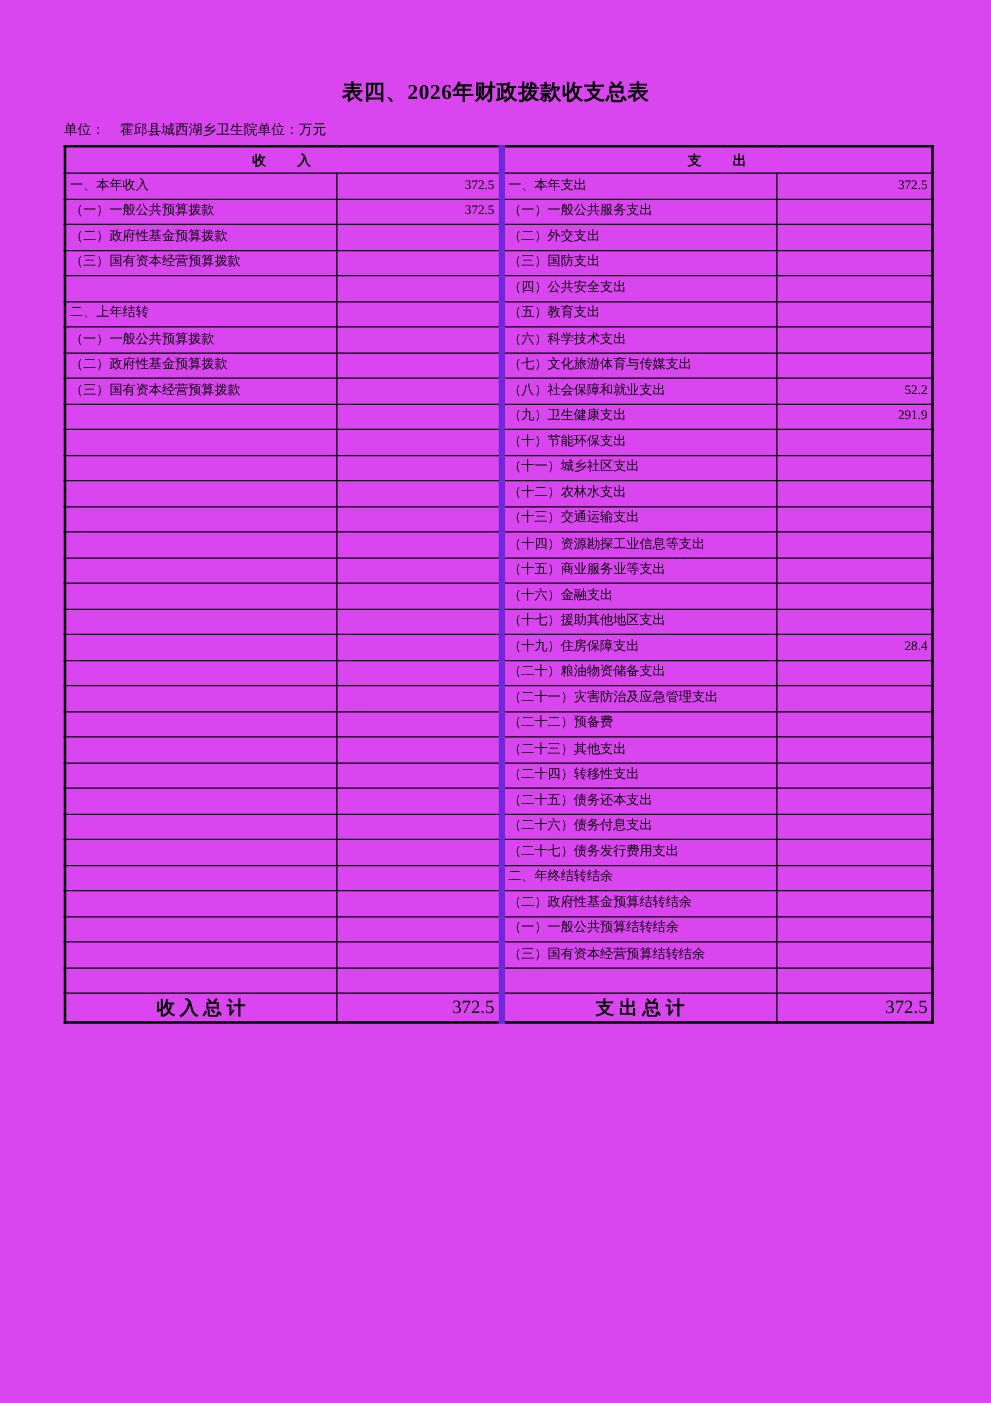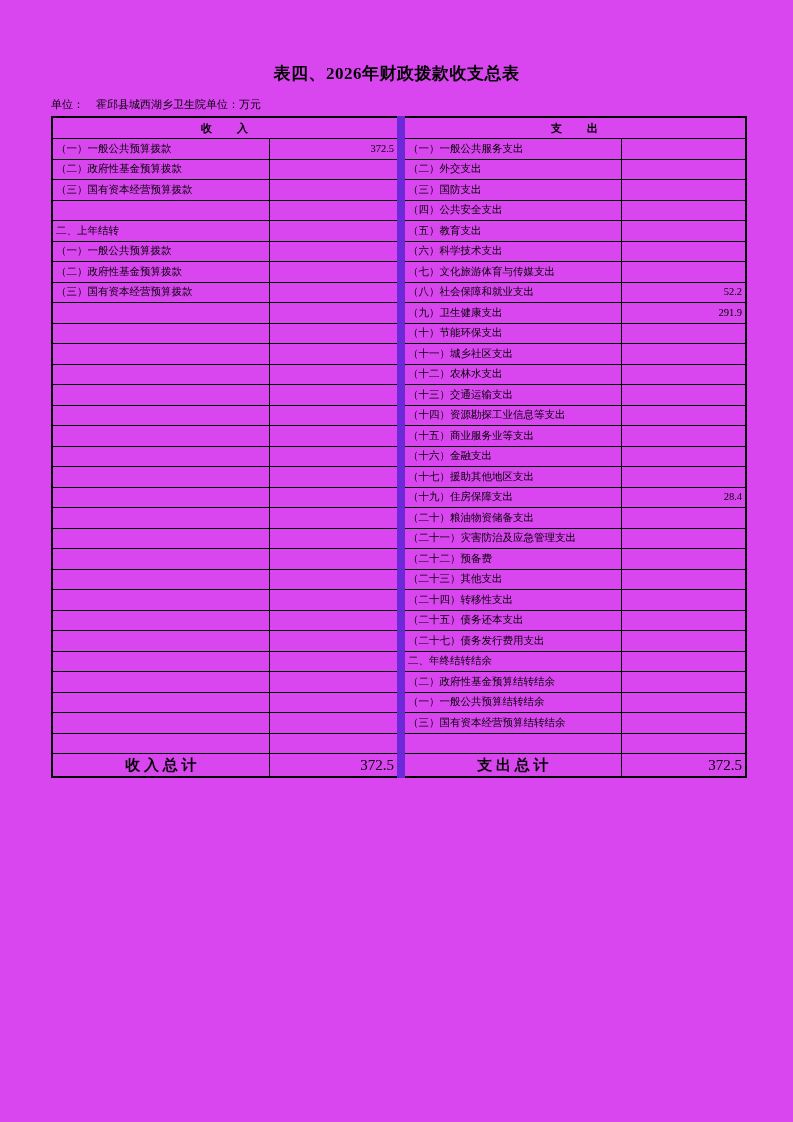--- a/index.html
+++ b/index.html
@@ -45,21 +45,21 @@
     table-layout: fixed;
     border: 2px solid #000;
   }
   .budget-table th, .budget-table td {
     border: 1px solid #000;
     padding: 0;
     vertical-align: middle;
     overflow: hidden;
     white-space: nowrap;
   }
-  .budget-table .mid { border-left: 8px solid #6d28d9; }
+  .budget-table .mid { border-left: 5px solid #6d28d9; }
   .budget-table thead th {
     font-size: 11px;
     font-weight: bold;
     text-align: center;
   }
   .budget-table tr.h1 th { height: 20px; letter-spacing: 1px; }
   .budget-table tr.h2 th { height: 16px; }
   .budget-table tbody td {
     height: 19.5px;
     font-size: 10.5px;
@@ -100,20 +100,26 @@
       <col style="width:125px">
     </colgroup>
     <thead>
       <tr class="h1">
         <th colspan="2">收　　入</th>
         <th colspan="2" class="mid">支　　出</th>
       </tr>
     </thead>
     <tbody>
         <tr>
+          <td class="cell-item">一、本年收入</td>
+          <td class="cell-num">372.5</td>
+          <td class="cell-item mid">一、本年支出</td>
+          <td class="cell-num">372.5</td>
+        </tr>
+        <tr>
           <td class="cell-item">（一）一般公共预算拨款</td>
           <td class="cell-num">372.5</td>
           <td class="cell-item mid">（一）一般公共服务支出</td>
           <td class="cell-num"></td>
         </tr>
         <tr>
           <td class="cell-item">（二）政府性基金预算拨款</td>
           <td class="cell-num"></td>
           <td class="cell-item mid">（二）外交支出</td>
           <td class="cell-num"></td>
@@ -241,20 +247,26 @@
         <tr>
           <td class="cell-item"></td>
           <td class="cell-num"></td>
           <td class="cell-item mid">（二十四）转移性支出</td>
           <td class="cell-num"></td>
         </tr>
         <tr>
           <td class="cell-item"></td>
           <td class="cell-num"></td>
           <td class="cell-item mid">（二十五）债务还本支出</td>
+          <td class="cell-num"></td>
+        </tr>
+        <tr>
+          <td class="cell-item"></td>
+          <td class="cell-num"></td>
+          <td class="cell-item mid">（二十六）债务付息支出</td>
           <td class="cell-num"></td>
         </tr>
         <tr>
           <td class="cell-item"></td>
           <td class="cell-num"></td>
           <td class="cell-item mid">（二十七）债务发行费用支出</td>
           <td class="cell-num"></td>
         </tr>
         <tr>
           <td class="cell-item"></td>

